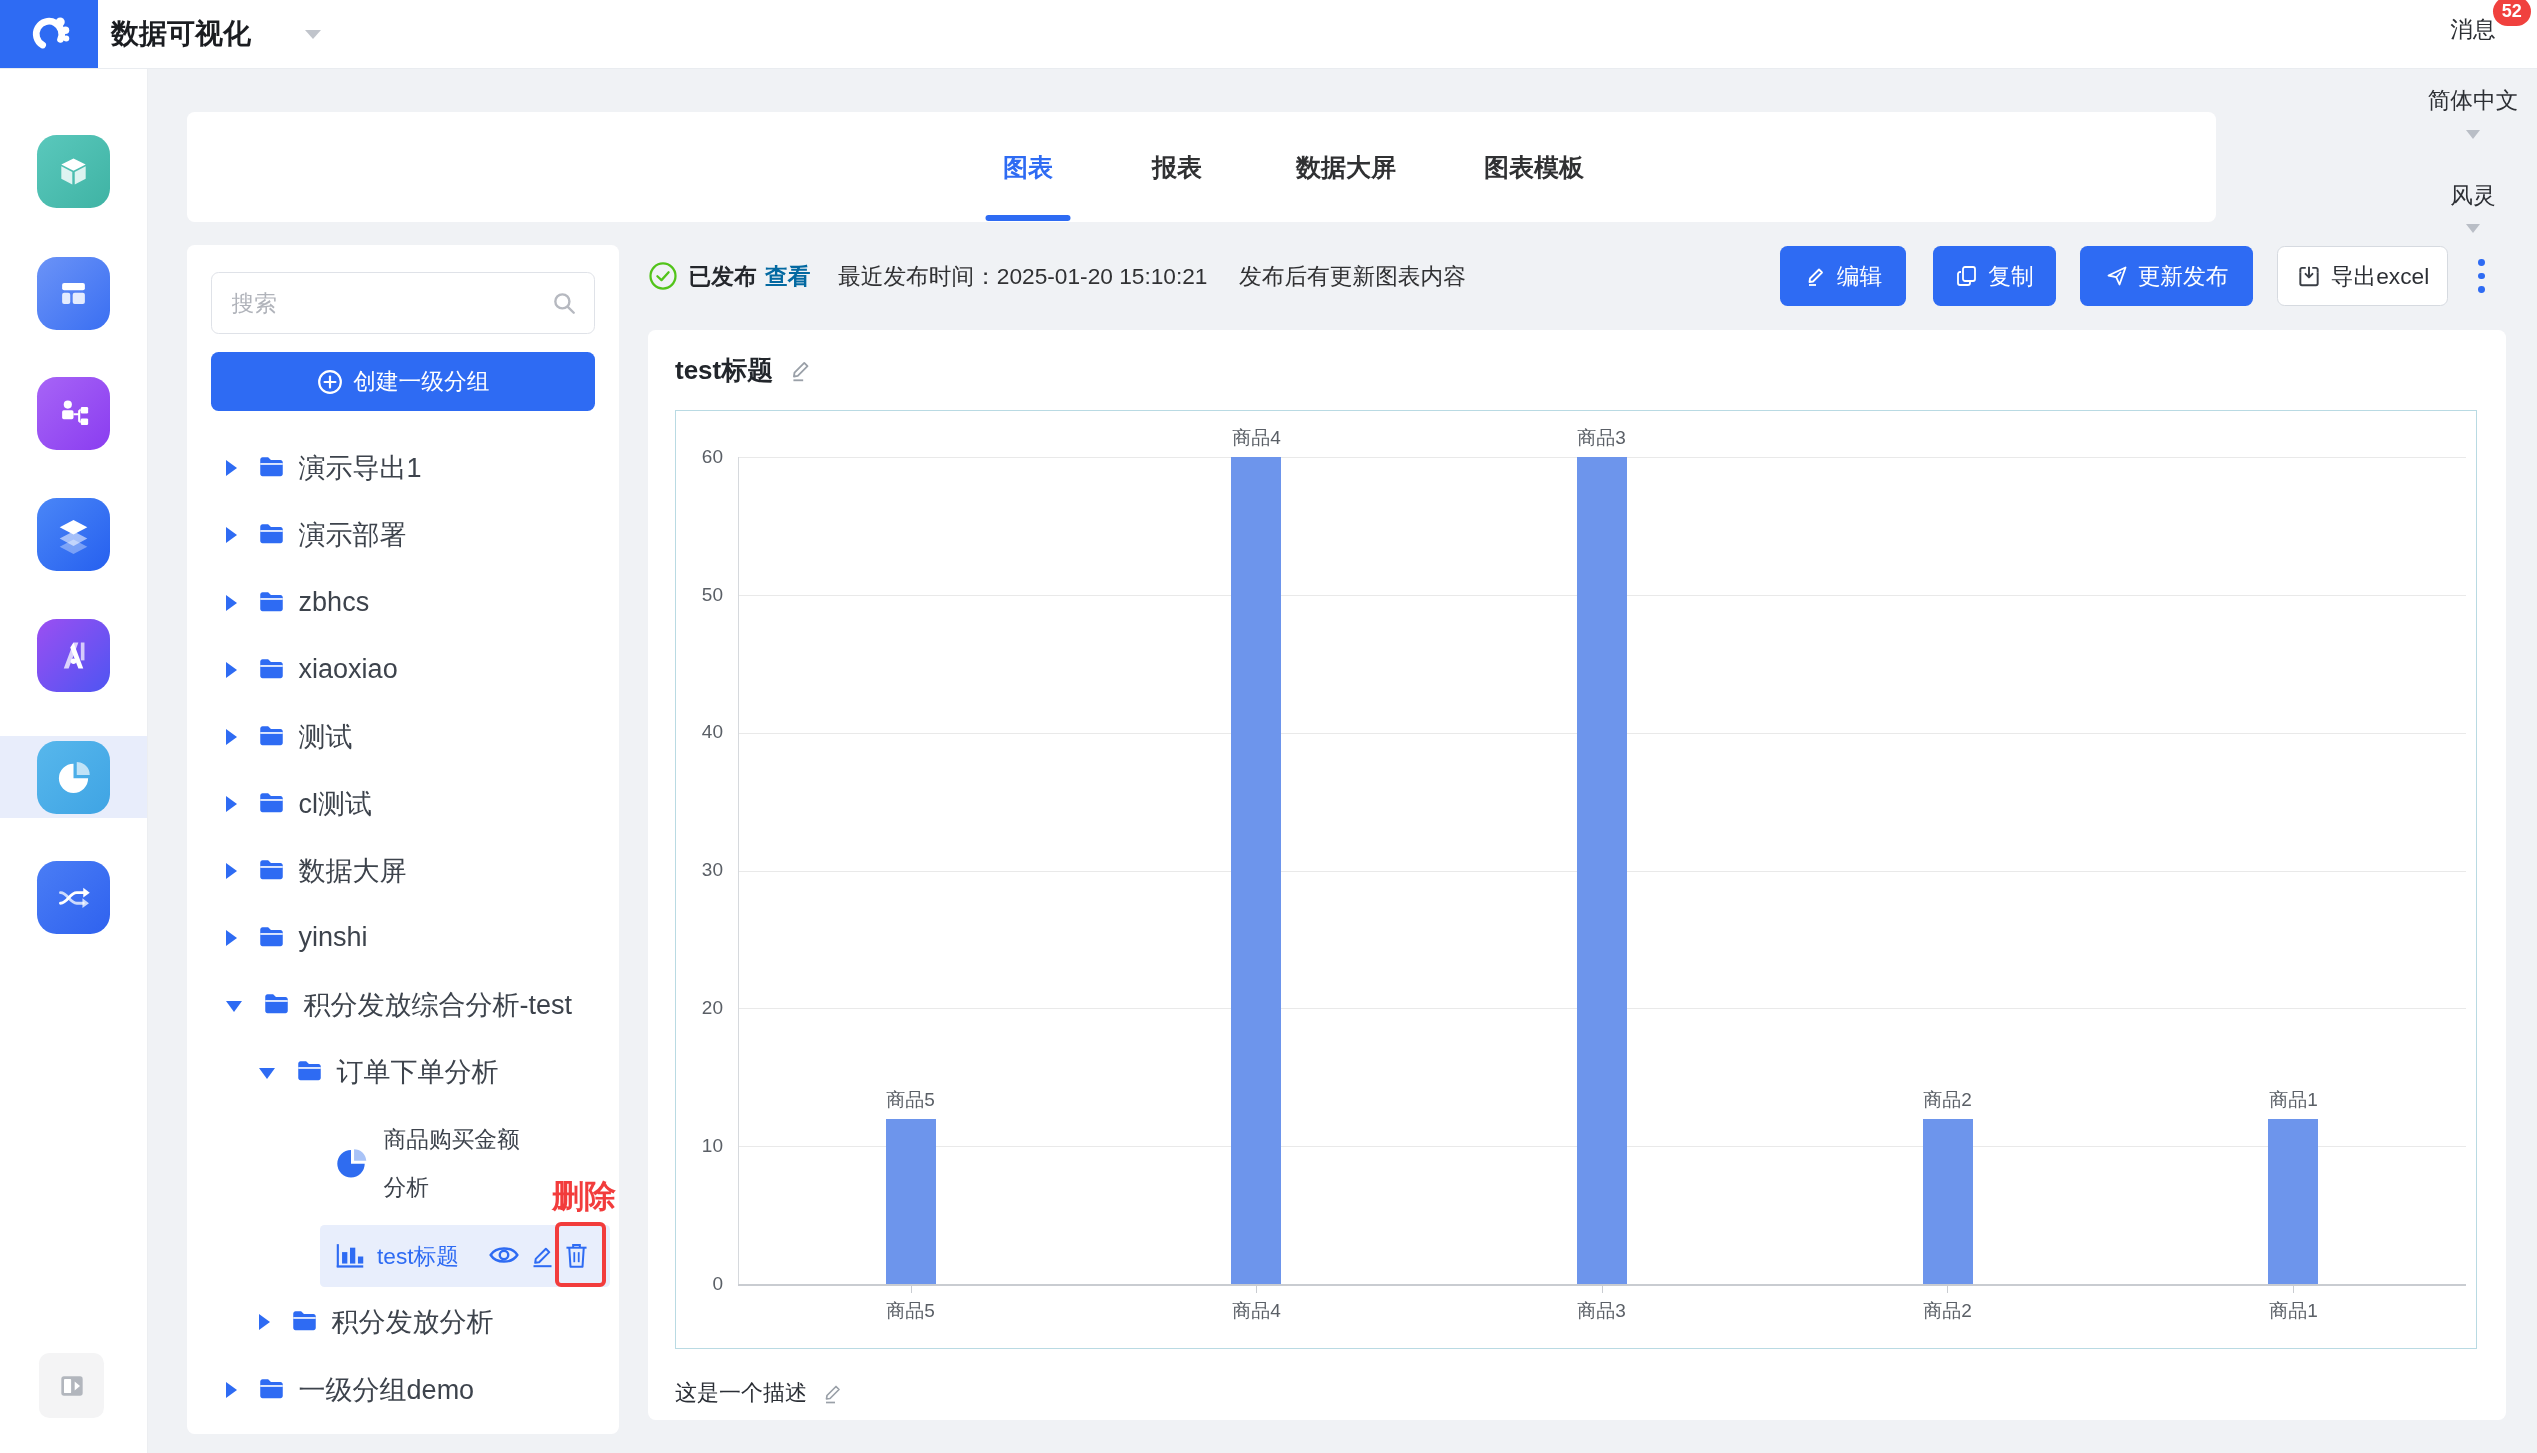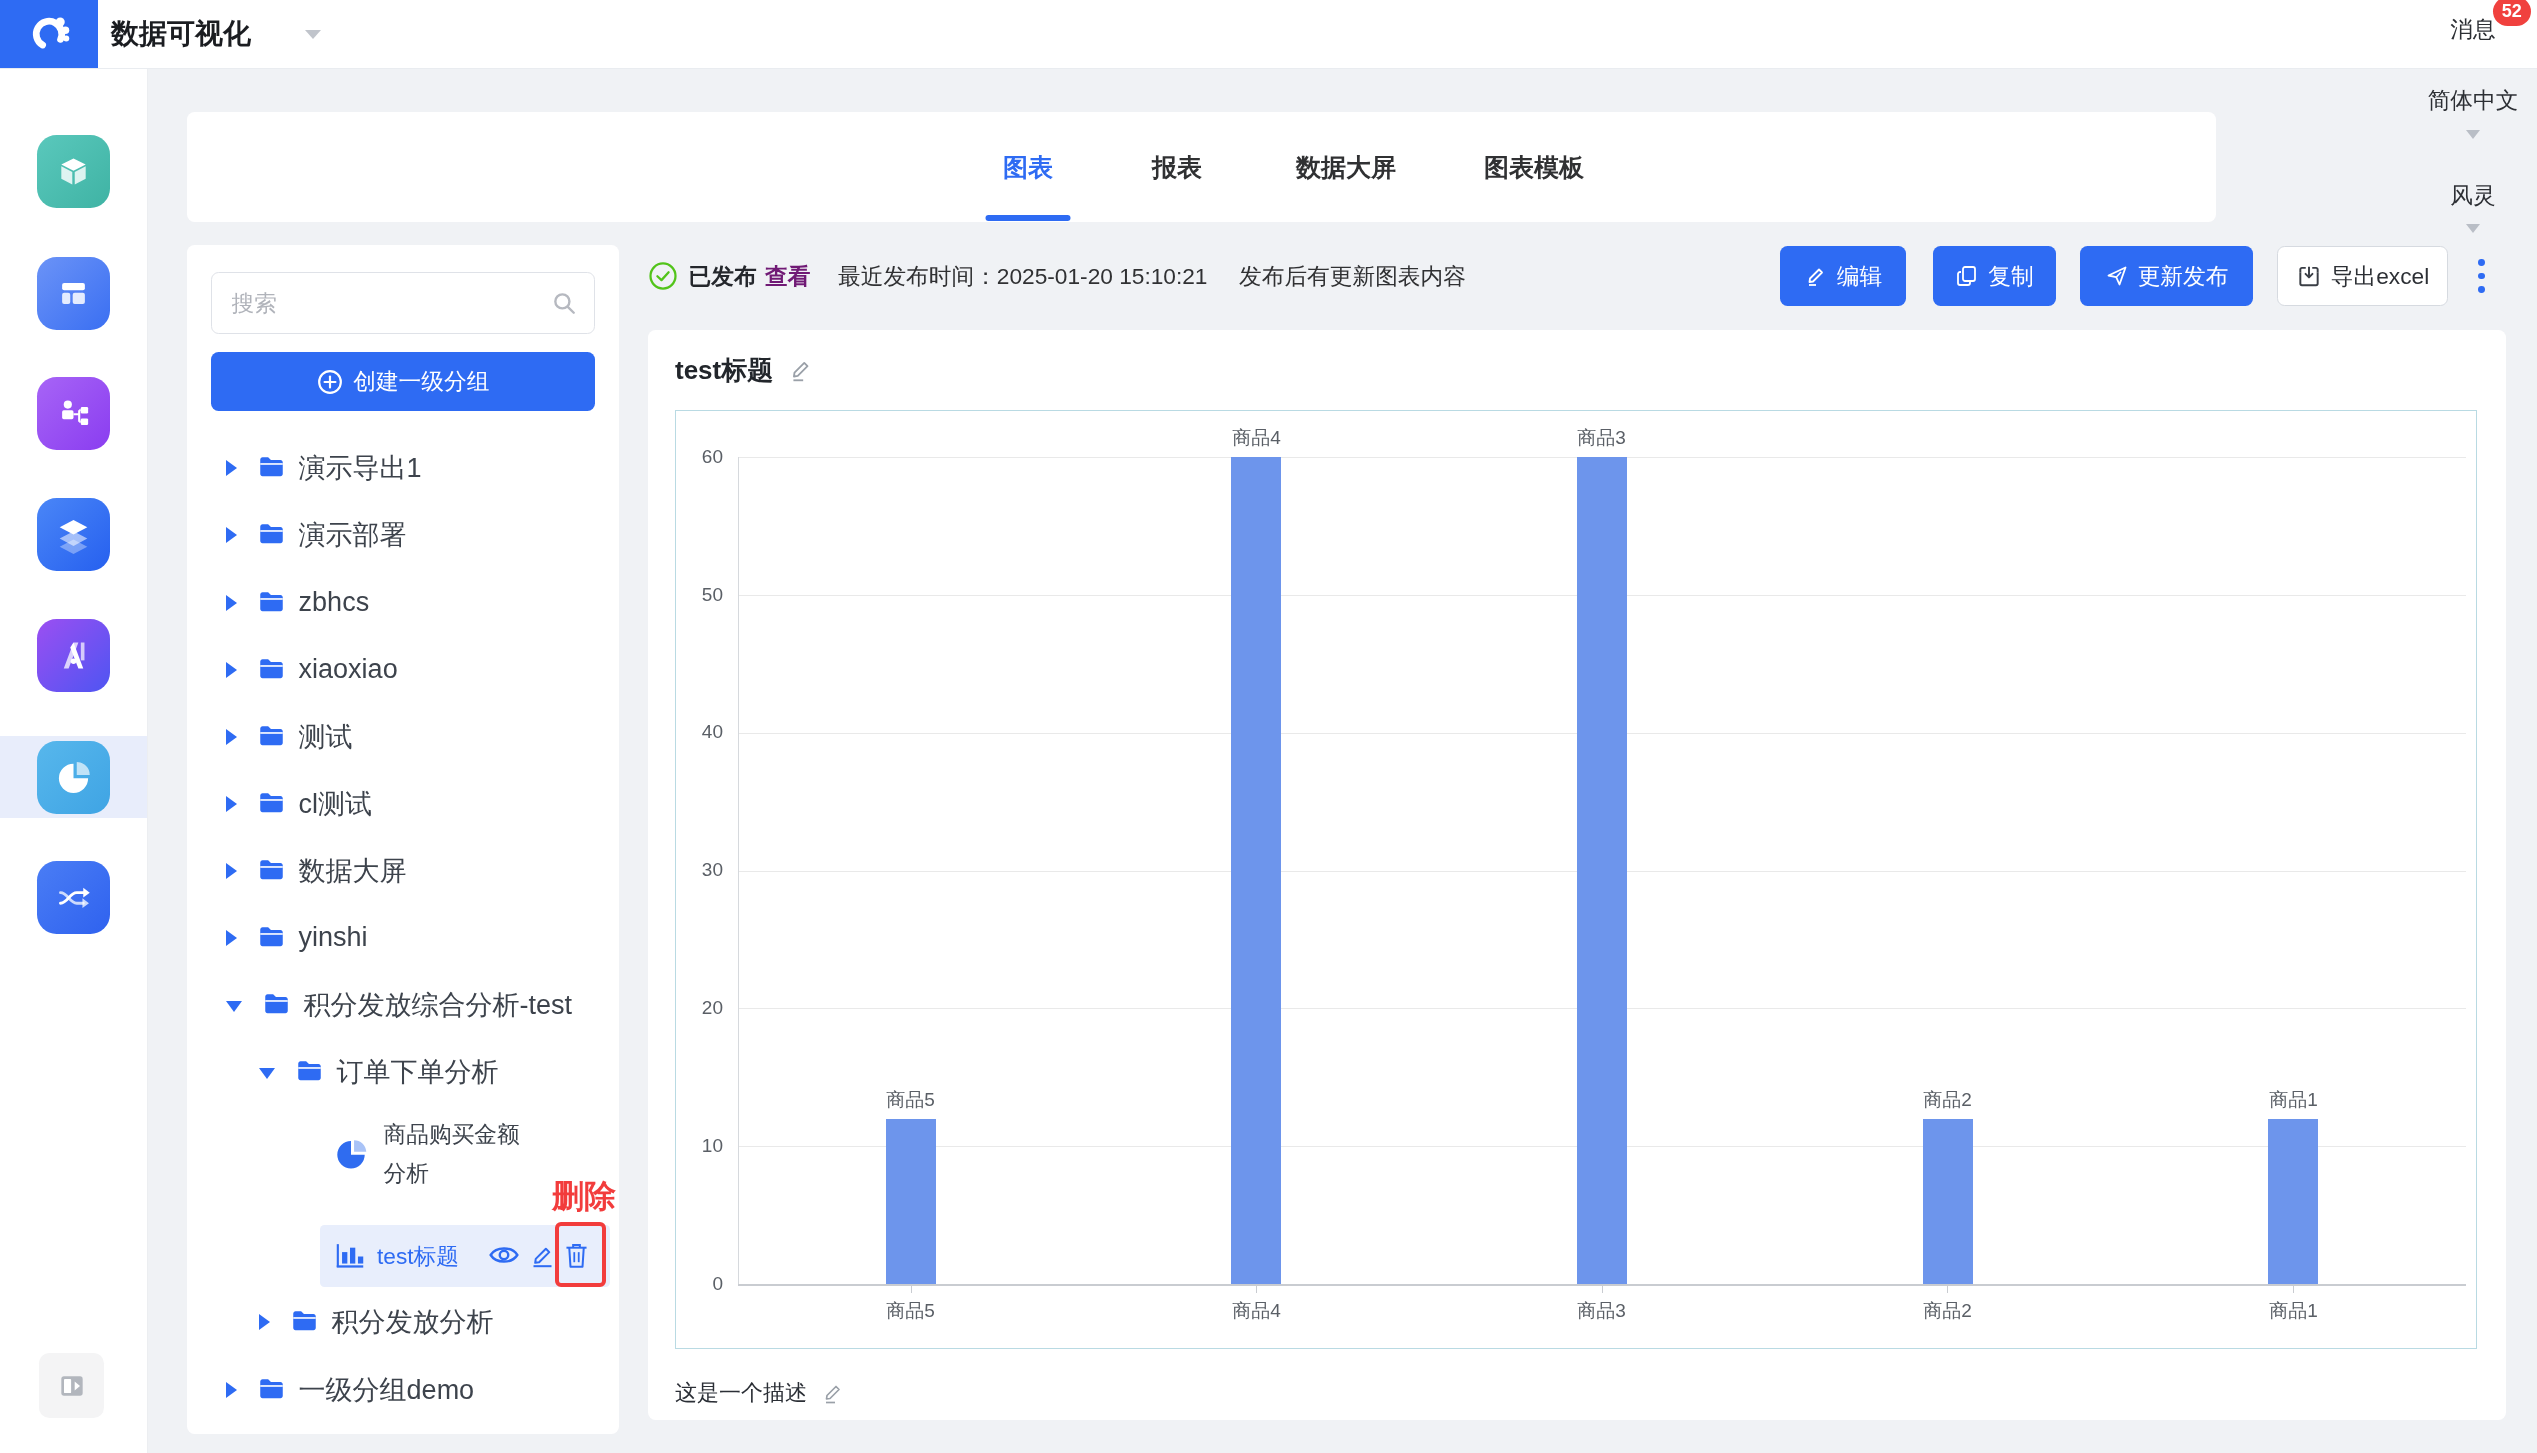--- a/index.html
+++ b/index.html
@@ -48,34 +48,34 @@
   .search-box input::placeholder{color:#b0b3ba;}
   .search-icon{margin-right:16.6px;}
   .create-btn{position:absolute;left:24px;top:107px;width:384px;height:59px;background:#2e6bf3;border-radius:7.6px;color:#fff;font-size:22.7px;display:flex;align-items:center;justify-content:center;gap:10.6px;cursor:pointer;}
   .t-row{position:absolute;height:45px;display:flex;align-items:center;font-size:27px;color:#3d434c;cursor:pointer;}
   .t-row.lvl0{left:39px;}
   .t-row.lvl1{left:72px;}
   .caret-r{width:0;height:0;border-top:8.3px solid transparent;border-bottom:8.3px solid transparent;border-left:11.3px solid #2e6bf3;margin-right:21px;flex:none;}
   .caret-d{width:0;height:0;border-left:8.3px solid transparent;border-right:8.3px solid transparent;border-top:11.3px solid #2e6bf3;margin-right:21px;margin-top:3px;flex:none;}
   .folder-svg{margin-right:13.6px;flex:none;}
   .t-leaf{position:absolute;left:148px;display:flex;align-items:center;gap:16.6px;}
-  .t-leaf .wrap-label{width:156px;font-size:22.7px;color:#3d434c;line-height:39px;}
+  .t-leaf .wrap-label{width:156px;font-size:22.7px;color:#3d434c;line-height:48px;}
   .sel-bg{position:absolute;left:133px;top:980px;width:290px;height:62px;background:#e8eefc;border-radius:4.5px;}
   .sel-content{position:absolute;left:148px;top:980px;height:62px;display:flex;align-items:center;gap:12px;}
   .sel-label{font-size:22.7px;color:#2e6bf3;}
   .row-action{position:absolute;top:992px;width:36px;height:36px;display:flex;align-items:center;justify-content:center;cursor:pointer;}
   .act-eye{left:299px;}
   .act-edit{left:337px;}
   .act-del{left:371px;}
   .del-rect{position:absolute;left:368px;top:977px;width:51px;height:65px;border:4.5px solid #f23c3c;border-radius:6px;box-sizing:border-box;pointer-events:none;}
   .del-text{position:absolute;left:365px;top:930px;font-size:32px;font-weight:700;color:#f23c3c;}
   
   .status-item{position:absolute;top:255px;height:42px;display:flex;align-items:center;font-size:22.7px;color:#303133;}
   .bold{font-weight:700;color:#24272c;}
-  .link-blue{color:#701a75;font-weight:700;cursor:pointer;}
+  .link-blue{color:#0369a1;font-weight:700;cursor:pointer;}
   
   .btn{position:absolute;top:246px;height:60px;border-radius:7.6px;display:flex;align-items:center;justify-content:center;gap:9px;font-size:22.7px;cursor:pointer;box-sizing:border-box;}
   .btn-blue{background:#2e6bf3;color:#fff;}
   .btn-plain{background:#fff;color:#2c2f34;border:1.5px solid #d6dae0;}
   .btn-edit{left:1780px;width:126px;}
   .btn-copy{left:1933px;width:123px;}
   .btn-update{left:2080px;width:173px;}
   .btn-export{left:2277px;width:171px;}
   .more-dots{position:absolute;left:2465px;top:246px;width:33px;height:60px;display:flex;flex-direction:column;align-items:center;justify-content:center;gap:6.8px;cursor:pointer;}
   .more-dots i{width:6.8px;height:6.8px;border-radius:50%;background:#2e6bf3;}

